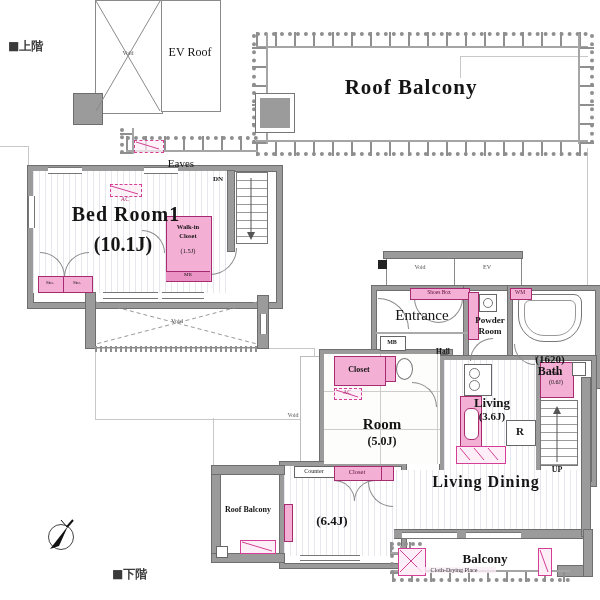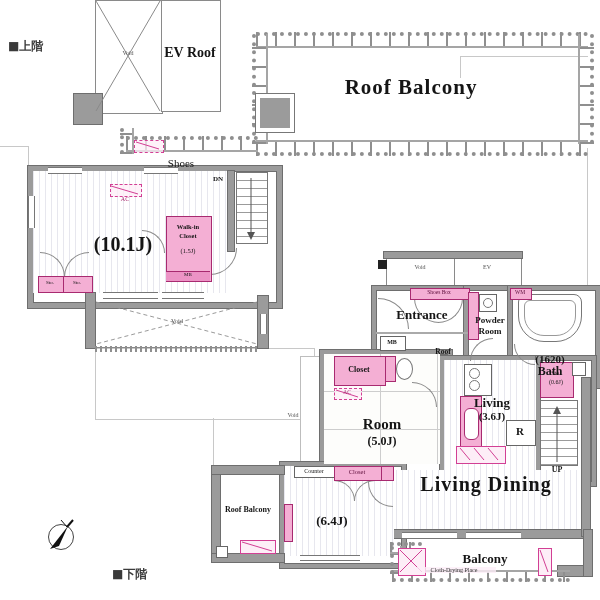--- a/index.html
+++ b/index.html
@@ -48,42 +48,43 @@
   <div class="thin" style="left:213px;top:418px;width:1px;height:48px;background:#c8c8c8;"></div>
   <div class="thin" style="left:587px;top:148px;width:1px;height:138px;background:#c8c8c8;"></div>
   <div class="thin" style="left:460px;top:56px;width:128px;height:1px;background:#c8c8c8;"></div>
   <div class="thin" style="left:460px;top:56px;width:1px;height:22px;background:#c8c8c8;"></div>
 
   <div class="legend" style="left:8px;top:38px;">■上階</div>
 
   <div class="thinroom" style="left:95px;top:0;width:66px;height:112px;"></div>
   <div class="lbl" style="left:112px;top:50px;width:32px;font-size:6px;color:#555;">Void</div>
   <div class="thinroom" style="left:161px;top:0;width:58px;height:110px;"></div>
-  <div class="lbl" style="left:162px;top:46px;width:56px;font-size:14px;font-weight:bold;text-align:center;">EV Roof</div>
+  <div class="lbl" style="left:162px;top:46px;width:56px;font-size:12px;font-weight:normal;text-align:center;">EV Roof</div>
   <div class="wall" style="left:74px;top:94px;width:28px;height:30px;"></div>
 
   <div class="rail-top" style="left:256px;top:32px;width:332px;height:12px;"></div>
   <div class="rail-bottom" style="left:256px;top:140px;width:332px;height:12px;"></div>
   <div class="rail-left" style="left:252px;top:34px;width:12px;height:110px;"></div>
   <div class="rail-right" style="left:578px;top:34px;width:12px;height:110px;"></div>
   <div class="lbl" style="left:296px;top:76px;width:230px;font-size:21px;font-weight:600;letter-spacing:1px;">Roof Balcony</div>
   <div class="abs" style="left:256px;top:94px;width:30px;height:30px;background:#9b9b9b;border:4px solid #fff;box-shadow:0 0 0 1px #777;z-index:5;"></div>
 
   <div class="rail-top" style="left:126px;top:136px;width:132px;height:12px;"></div>
   <div class="rail-left" style="left:120px;top:128px;width:10px;height:26px;"></div>
   <div class="pinkdash" style="left:134px;top:140px;width:28px;height:11px;"></div>
-  <div class="lbl" style="left:158px;top:158px;width:46px;font-size:11px;">Shoes</div>
+  <div class="lbl" style="left:158px;top:158px;width:46px;font-size:11px;">Eaves</div>
 
   <div class="room" style="left:28px;top:166px;width:244px;height:132px;"></div>
   <div class="floor stripes-v" style="left:33px;top:171px;width:196px;height:122px;"></div>
   <div class="win-h" style="left:48px;top:167px;width:34px;"></div>
   <div class="win-h" style="left:144px;top:167px;width:34px;"></div>
   <div class="win-v" style="left:28px;top:196px;height:32px;"></div>
   <div class="win-h" style="left:103px;top:292px;width:55px;"></div>
   <div class="win-h" style="left:162px;top:292px;width:42px;"></div>
+  <div class="lbl" style="left:38px;top:204px;width:176px;font-size:20px;font-weight:600;letter-spacing:1px;">Bed Room1</div>
   <div class="lbl" style="left:58px;top:234px;width:130px;font-size:20px;font-weight:600;">(10.1J)</div>
   <div class="pinkdash" style="left:110px;top:184px;width:30px;height:11px;"></div>
   <div class="lbl" style="left:114px;top:196px;width:22px;font-size:6px;color:#a82a70;">AC</div>
 
   <div class="arc arc-tr" style="left:40px;top:252px;width:24px;height:24px;"></div>
   <div class="arc arc-tl" style="left:64px;top:252px;width:24px;height:24px;"></div>
   <div class="pinkbox" style="left:38px;top:276px;width:24px;height:15px;"></div>
   <div class="lbl" style="left:38px;top:280px;width:24px;font-size:5px;">Sto.</div>
   <div class="pinkbox" style="left:63px;top:276px;width:28px;height:15px;"></div>
   <div class="lbl" style="left:63px;top:280px;width:28px;font-size:5px;">Sto.</div>
@@ -116,21 +117,21 @@
   <div class="lbl" style="left:388px;top:264px;width:64px;font-size:6px;color:#555;">Void</div>
   <div class="thinroom" style="left:454px;top:254px;width:66px;height:34px;"></div>
   <div class="lbl" style="left:456px;top:264px;width:62px;font-size:6px;color:#555;">EV</div>
 
   <div class="room4" style="left:372px;top:286px;width:100px;height:66px;"></div>
   <div class="pinkbox" style="left:410px;top:288px;width:58px;height:10px;"></div>
   <div class="lbl" style="left:410px;top:290px;width:58px;font-size:5.5px;color:#5e0f3c;">Shoes Box</div>
   <div class="arc arc-bl" style="left:414px;top:298px;width:24px;height:24px;"></div>
   <div class="arc arc-br" style="left:438px;top:298px;width:24px;height:24px;"></div>
   <div class="arc arc-tr" style="left:378px;top:298px;width:30px;height:30px;"></div>
-  <div class="lbl" style="left:378px;top:308px;width:88px;font-size:13px;font-weight:700;">Entrance</div>
+  <div class="lbl" style="left:378px;top:308px;width:88px;font-size:15px;font-weight:400;">Entrance</div>
   <div class="abs" style="left:376px;top:332px;width:92px;height:2px;background:#aaa;z-index:4;"></div>
   <div class="whitebox" style="left:380px;top:336px;width:24px;height:13px;"></div>
   <div class="lbl" style="left:380px;top:339px;width:24px;font-size:6px;font-weight:bold;">MB</div>
 
   <div class="room4" style="left:464px;top:286px;width:52px;height:78px;"></div>
   <div class="pinkbox" style="left:468px;top:292px;width:9px;height:46px;"></div>
   <div class="whitebox" style="left:479px;top:294px;width:16px;height:16px;"></div>
   <div class="abs circle" style="left:483px;top:298px;width:8px;height:8px;border:1px solid #777;z-index:7;"></div>
   <div class="lbl" style="left:466px;top:316px;width:48px;font-size:9px;font-weight:600;">Powder</div>
   <div class="lbl" style="left:466px;top:327px;width:48px;font-size:9px;font-weight:600;">Room</div>
@@ -138,21 +139,21 @@
   <div class="pinkbox" style="left:510px;top:288px;width:20px;height:10px;"></div>
   <div class="lbl" style="left:510px;top:290px;width:20px;font-size:5.5px;color:#5e0f3c;">WM</div>
 
   <div class="room4" style="left:508px;top:286px;width:84px;height:94px;"></div>
   <div class="abs" style="left:518px;top:294px;width:62px;height:46px;border:1px solid #777;border-radius:8px 8px 26px 26px;z-index:5;"></div>
   <div class="abs" style="left:524px;top:300px;width:50px;height:34px;border:1px solid #999;border-radius:6px 6px 20px 20px;z-index:5;"></div>
   <div class="lbl" style="left:512px;top:340px;width:76px;font-size:12px;font-weight:600;margin-top:25px;">Bath</div>
   <div class="lbl" style="left:512px;top:354px;width:76px;font-size:11px;font-weight:600;">(1620)</div>
   <div class="arc arc-bl" style="left:514px;top:344px;width:20px;height:20px;"></div>
 
-  <div class="lbl" style="left:428px;top:348px;width:30px;font-size:7.5px;font-weight:bold;">Roof</div>
+  <div class="lbl" style="left:428px;top:348px;width:30px;font-size:7.5px;font-weight:bold;">Hall</div>
 
   <div class="room4" style="left:320px;top:350px;width:124px;height:118px;"></div>
   <div class="tatami" style="left:324px;top:354px;width:116px;height:110px;"></div>
   <div class="pinkbox" style="left:334px;top:356px;width:50px;height:28px;"></div>
   <div class="lbl" style="left:334px;top:366px;width:50px;font-size:8px;font-weight:bold;">Closet</div>
   <div class="pinkbox" style="left:385px;top:356px;width:9px;height:24px;"></div>
   <div class="abs circle" style="left:396px;top:358px;width:15px;height:20px;border:1px solid #777;background:#fff;z-index:6;"></div>
   <div class="pinkdash" style="left:334px;top:388px;width:26px;height:10px;"></div>
   <div class="lbl" style="left:336px;top:390px;width:22px;font-size:5.5px;color:#a82a70;">AC</div>
   <div class="lbl" style="left:324px;top:417px;width:116px;font-size:15px;font-weight:600;">Room</div>
@@ -180,21 +181,21 @@
   <div class="lbl" style="left:540px;top:379px;width:32px;font-size:6px;">(0.6J)</div>
   <div class="whitebox" style="left:572px;top:362px;width:12px;height:12px;"></div>
   <div class="stairs-v" style="left:540px;top:400px;width:36px;height:64px;"></div>
   <div class="lbl" style="left:540px;top:466px;width:34px;font-size:8px;font-weight:bold;">UP</div>
 
   <div class="floor stripes-v" style="left:384px;top:470px;width:198px;height:62px;"></div>
   <div class="wall" style="left:380px;top:530px;width:206px;height:8px;"></div>
   <div class="wall" style="left:582px;top:378px;width:8px;height:158px;"></div>
   <div class="win-h" style="left:402px;top:532px;width:55px;"></div>
   <div class="win-h" style="left:466px;top:532px;width:55px;"></div>
-  <div class="lbl" style="left:398px;top:474px;width:176px;font-size:20px;font-weight:600;letter-spacing:1px;">Living Dining</div>
+  <div class="lbl" style="left:398px;top:474px;width:176px;font-size:16px;font-weight:600;letter-spacing:1px;">Living Dining</div>
 
   <div class="room4" style="left:280px;top:462px;width:118px;height:98px;"></div>
   <div class="floor stripes-v" style="left:284px;top:466px;width:110px;height:90px;"></div>
   <div class="whitebox" style="left:294px;top:466px;width:40px;height:10px;"></div>
   <div class="lbl" style="left:292px;top:468px;width:44px;font-size:6px;">Counter</div>
   <div class="pinkbox" style="left:334px;top:466px;width:46px;height:13px;"></div>
   <div class="lbl" style="left:334px;top:469px;width:46px;font-size:6.5px;color:#5e0f3c;">Closet</div>
   <div class="pinkbox" style="left:381px;top:466px;width:11px;height:13px;"></div>
   <div class="arc arc-tr" style="left:334px;top:480px;width:20px;height:20px;"></div>
   <div class="arc arc-tl" style="left:354px;top:480px;width:20px;height:20px;"></div>

